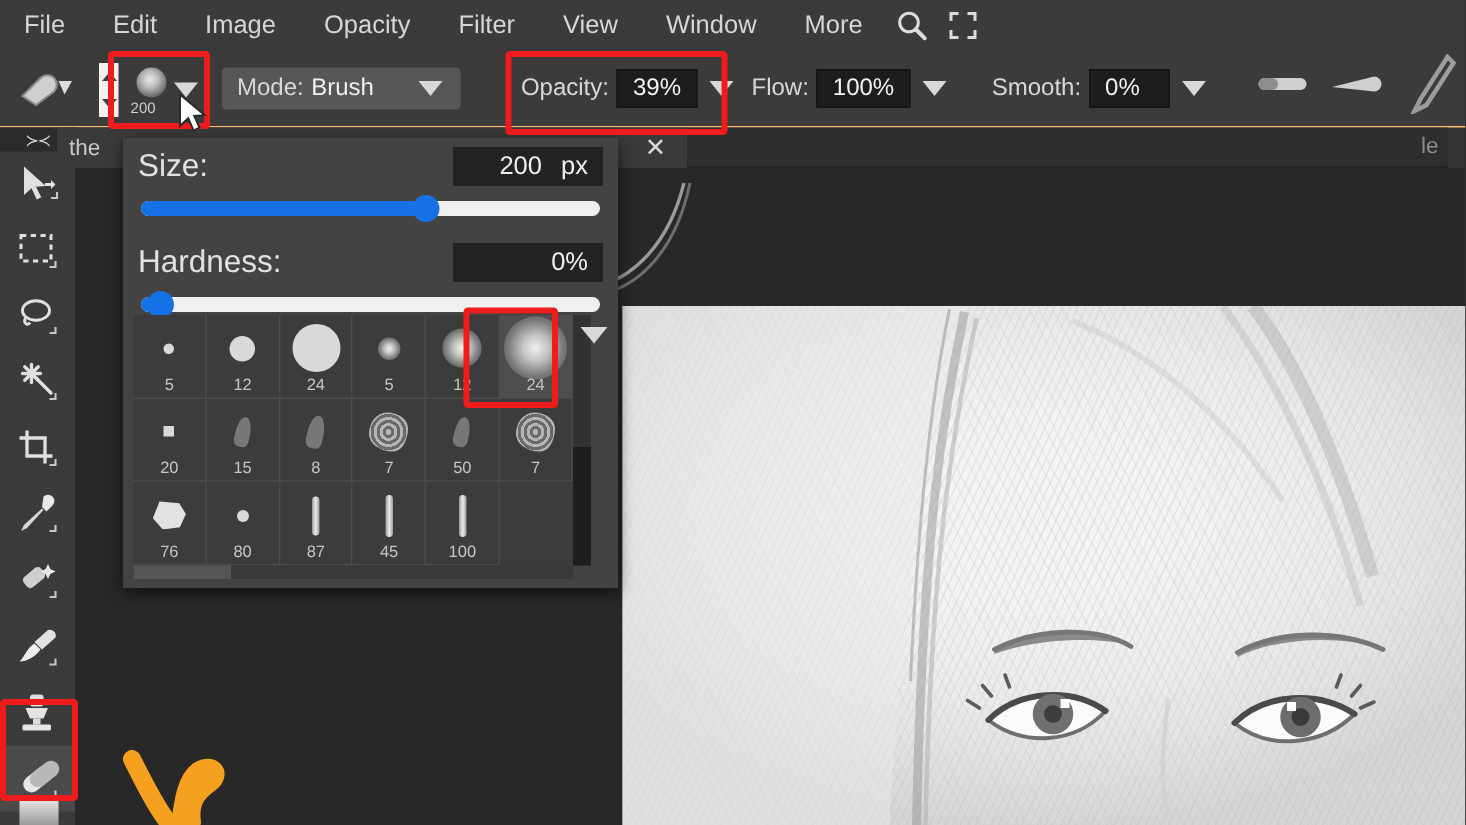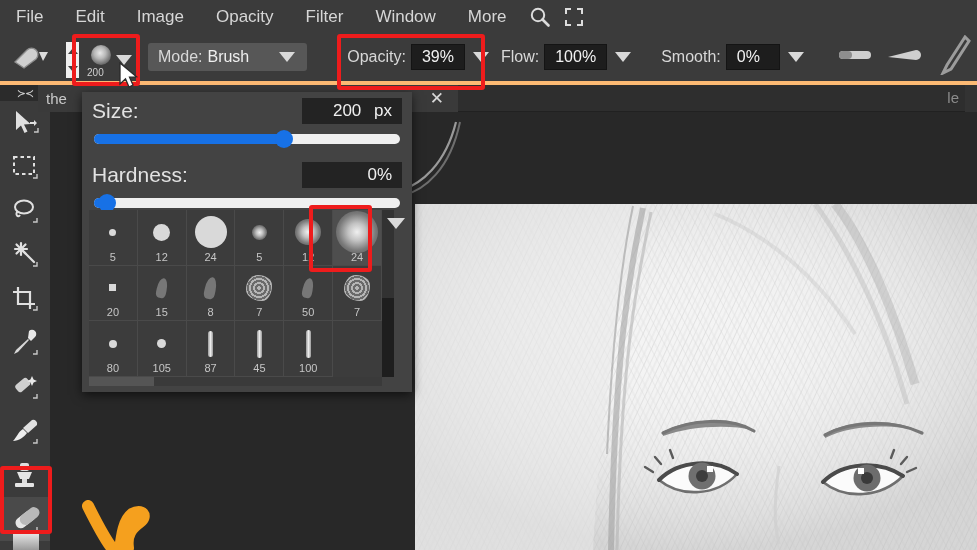--- a/index.html
+++ b/index.html
@@ -40,21 +40,21 @@
   .menu-icon {
     width: 34px; height: 33px;
     display: flex; align-items: center; justify-content: center;
   }
 
   
   #optionsbar {
     position: absolute; left: 0; top: 33px;
     width: 977px; height: 52px;
     background: #3b3b3b;
-    border-bottom: 4px solid #fdba74;
+    border-bottom: 1px solid #fdba74;
     display: flex; align-items: center;
   }
   .opt-label { color: #d8d8d8; font-size: 16px; margin-right: 5px; white-space: nowrap; }
   .opt-value-dark {
     background: #1d1d1d; color: #f2f2f2; font-size: 16px;
     padding: 3px 10px; min-width: 54px; text-align: left;
     border: 1px solid #141414;
   }
   .caret-down {
     width: 0; height: 0;
@@ -246,20 +246,21 @@
 <body>
 
 <div id="app">
 
   <div id="menubar">
     <div class="menu-item">File</div>
     <div class="menu-item">Edit</div>
     <div class="menu-item">Image</div>
     <div class="menu-item">Opacity</div>
     <div class="menu-item">Filter</div>
+    <div class="menu-item">View</div>
     <div class="menu-item">Window</div>
     <div class="menu-item">More</div>
     <div class="menu-icon">
       <svg width="22" height="22" viewBox="0 0 22 22">
         <circle cx="9" cy="9" r="6.2" fill="none" stroke="#dcdcdc" stroke-width="2"></circle>
         <line x1="13.5" y1="13.5" x2="19.5" y2="19.5" stroke="#dcdcdc" stroke-width="2.6" stroke-linecap="round"></line>
       </svg>
     </div>
     <div class="menu-icon">
       <svg width="20" height="20" viewBox="0 0 20 20">
@@ -591,29 +592,29 @@
           <span class="bnum">50</span>
         </div>
         <div class="bcell">
           <span class="bmark">
             <span style="display:block;width:26px;height:26px;border-radius:46% 54% 38% 62%/55% 40% 60% 45%;background:repeating-radial-gradient(circle,#b5b5b5 0 2px,#6a6a6a 2px 4px)"></span>
           </span>
           <span class="bnum">7</span>
         </div>
         <div class="bcell">
           <span class="bmark">
+            <span style="display:block;width:22px;height:18.7px;background:#e2e2e2;clip-path:polygon(20% 0,80% 6%,100% 45%,82% 92%,30% 100%,0 60%)"></span>
+          </span>
+          <span class="bnum">76</span>
+        </div>
+        <div class="bcell">
+          <span class="bmark">
             <span style="display:block;width:8px;height:8px;border-radius:50%;background:#d9d9d9"></span>
           </span>
           <span class="bnum">80</span>
-        </div>
-        <div class="bcell">
-          <span class="bmark">
-            <span style="display:block;width:9px;height:9px;border-radius:50%;background:#d9d9d9"></span>
-          </span>
-          <span class="bnum">105</span>
         </div>
         <div class="bcell">
           <span class="bmark">
             <span style="display:block;width:5px;height:26px;border-radius:3px;background:linear-gradient(90deg,#9a9a9a,#ececec,#9a9a9a)"></span>
           </span>
           <span class="bnum">87</span>
         </div>
         <div class="bcell">
           <span class="bmark">
             <span style="display:block;width:5px;height:28px;border-radius:3px;background:linear-gradient(90deg,#9a9a9a,#ececec,#9a9a9a)"></span>

